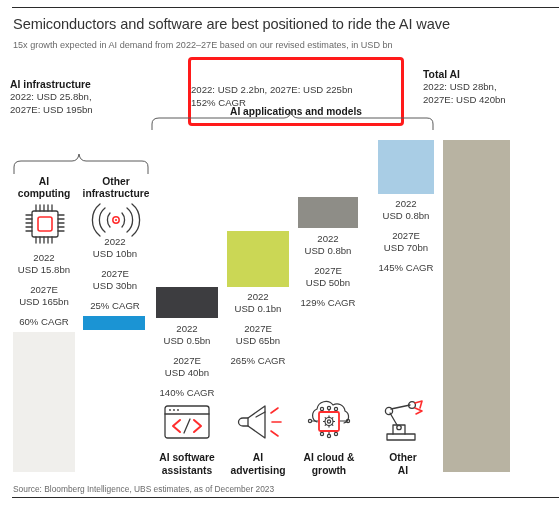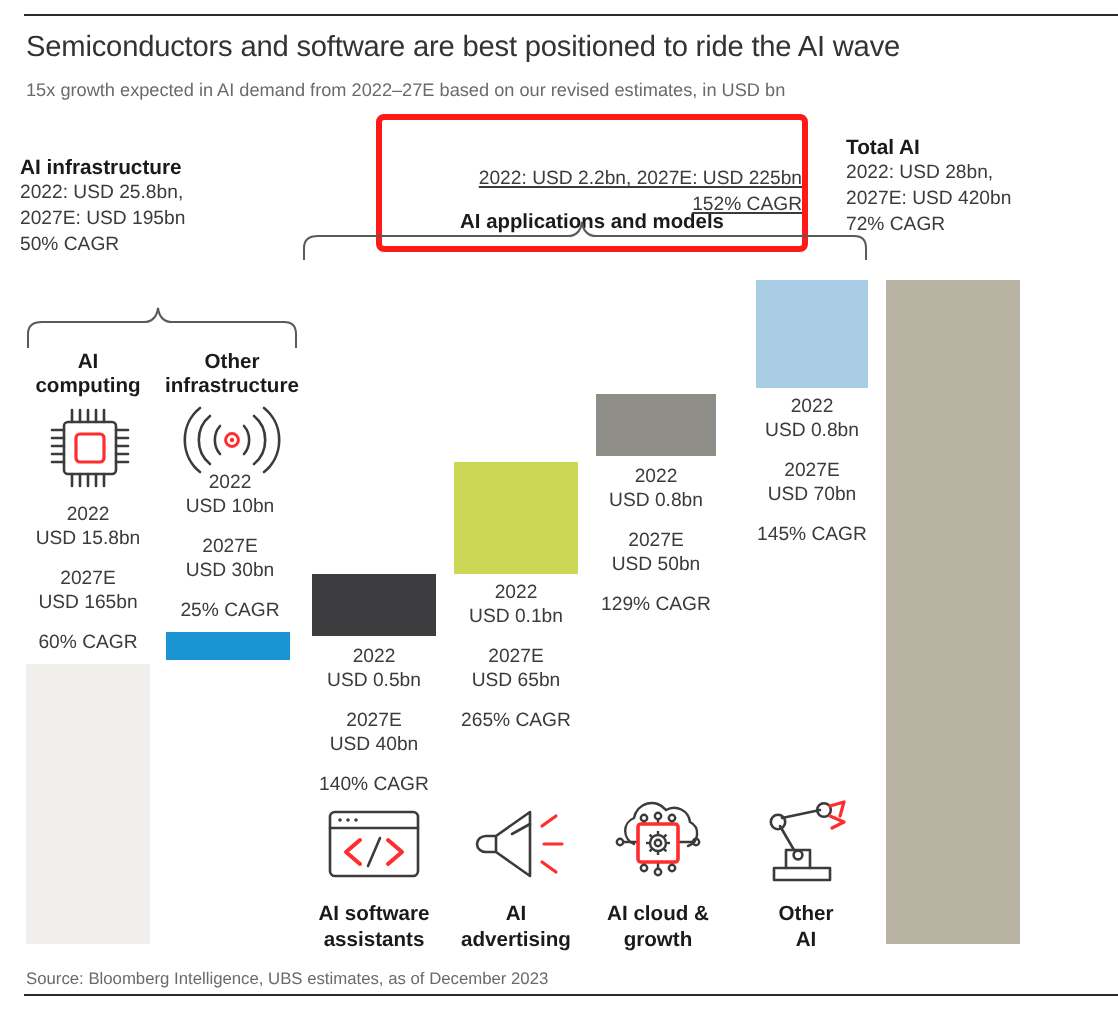--- a/index.html
+++ b/index.html
@@ -46,22 +46,22 @@
     border:3px solid #ff1a1a;
     border-radius:4px;
     box-sizing:border-box;
     background:transparent;
   }
   .callout-title{
     position:absolute;width:100%;text-align:center;top:6px;
     font-size:10.2px;font-weight:700;color:#1a1a1a;margin-top:40px;
   }
   .callout-lines{
-    position:absolute;width:100%;text-align:right;top:24px;
-    font-size:9.6px;color:#3b3b3b;line-height:1.35;text-decoration:underline;
+    position:absolute;width:100%;text-align:left;top:24px;
+    font-size:9.6px;color:#3b3b3b;line-height:1.35;
   }
 
   
   .subcol{position:absolute;text-align:center;}
   .subcol-title{font-size:10.3px;font-weight:700;color:#1a1a1a;line-height:1.2;}
 
   
   .stat{position:absolute;text-align:center;font-size:9.6px;color:#3b3b3b;line-height:1.3;}
   .stat .pair{margin-bottom:7px;}
   .stat .cagr{margin-top:4px;}
@@ -99,30 +99,28 @@
 
   <div class="bar" style="left:378px;top:140px;width:56px;height:54px;background:#a9cde5;"></div>
 
   <div class="bar" style="left:443px;top:140px;width:67px;height:332px;background:#b8b3a2;"></div>
 
   <div class="grp" style="left:10px;top:78px;width:145px;">
     <div class="grp-title">AI infrastructure</div>
     <div class="grp-lines">
       <div>2022: USD 25.8bn,</div>
       <div>2027E: USD 195bn</div>
-      <div>50% CAGR</div>
     </div>
   </div>
 
   <div class="grp" style="left:423px;top:68px;width:110px;">
     <div class="grp-title">Total AI</div>
     <div class="grp-lines">
       <div>2022: USD 28bn,</div>
       <div>2027E: USD 420bn</div>
-      <div>72% CAGR</div>
     </div>
   </div>
 
   <div class="callout" style="left:188px;top:57px;width:216px;height:69px;">
     <div class="callout-title">AI applications and models</div>
     <div class="callout-lines">
       <div>2022: USD 2.2bn, 2027E: USD 225bn</div>
       <div>152% CAGR</div>
     </div>
   </div>

